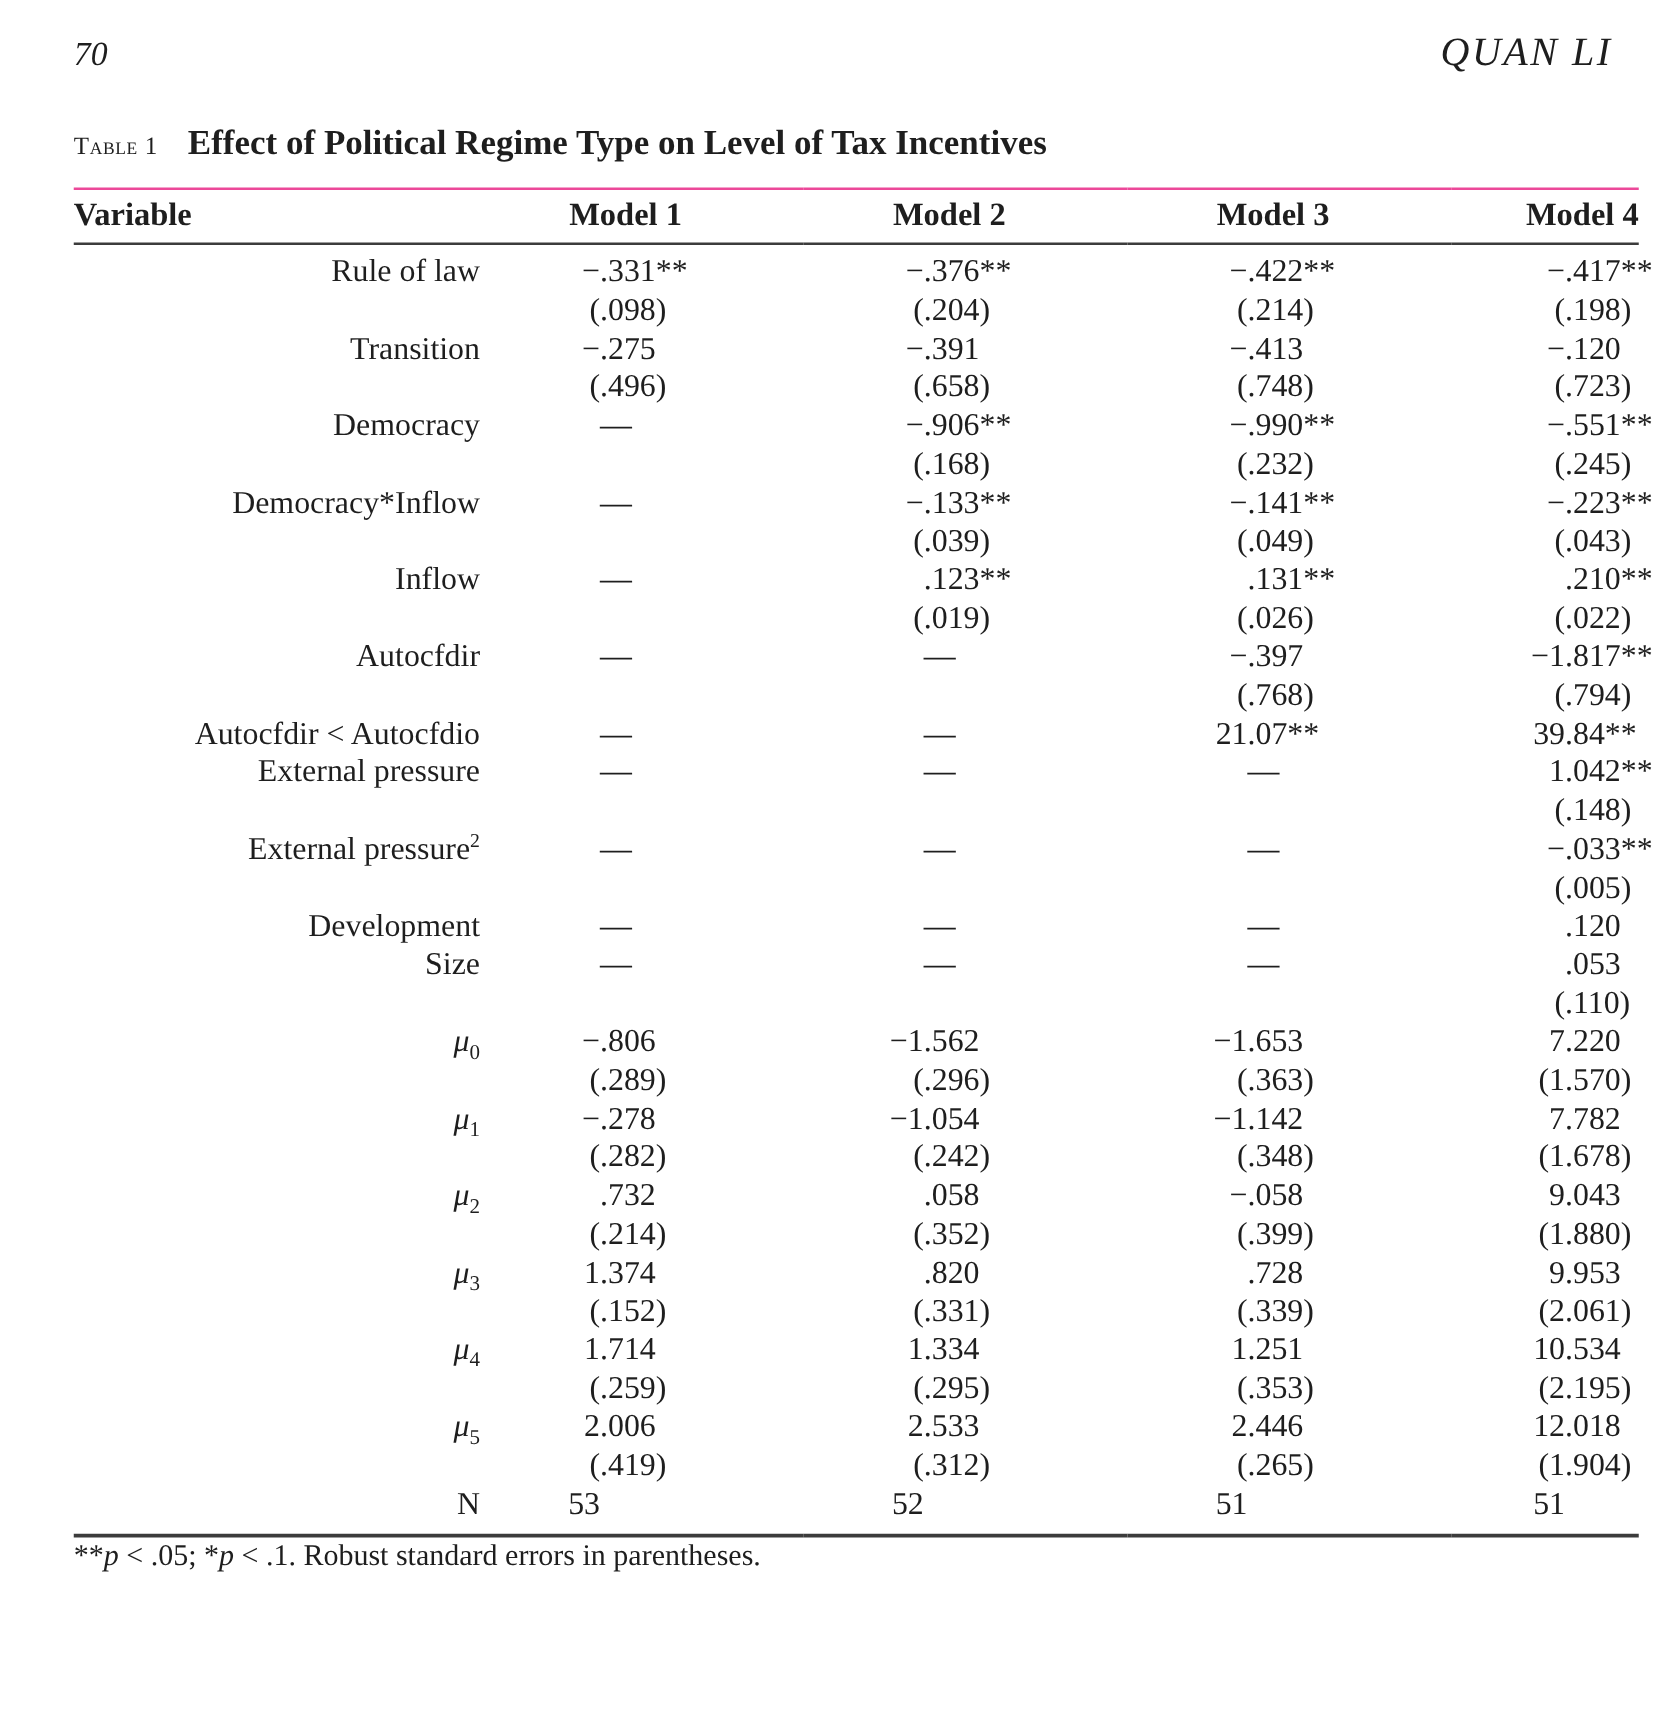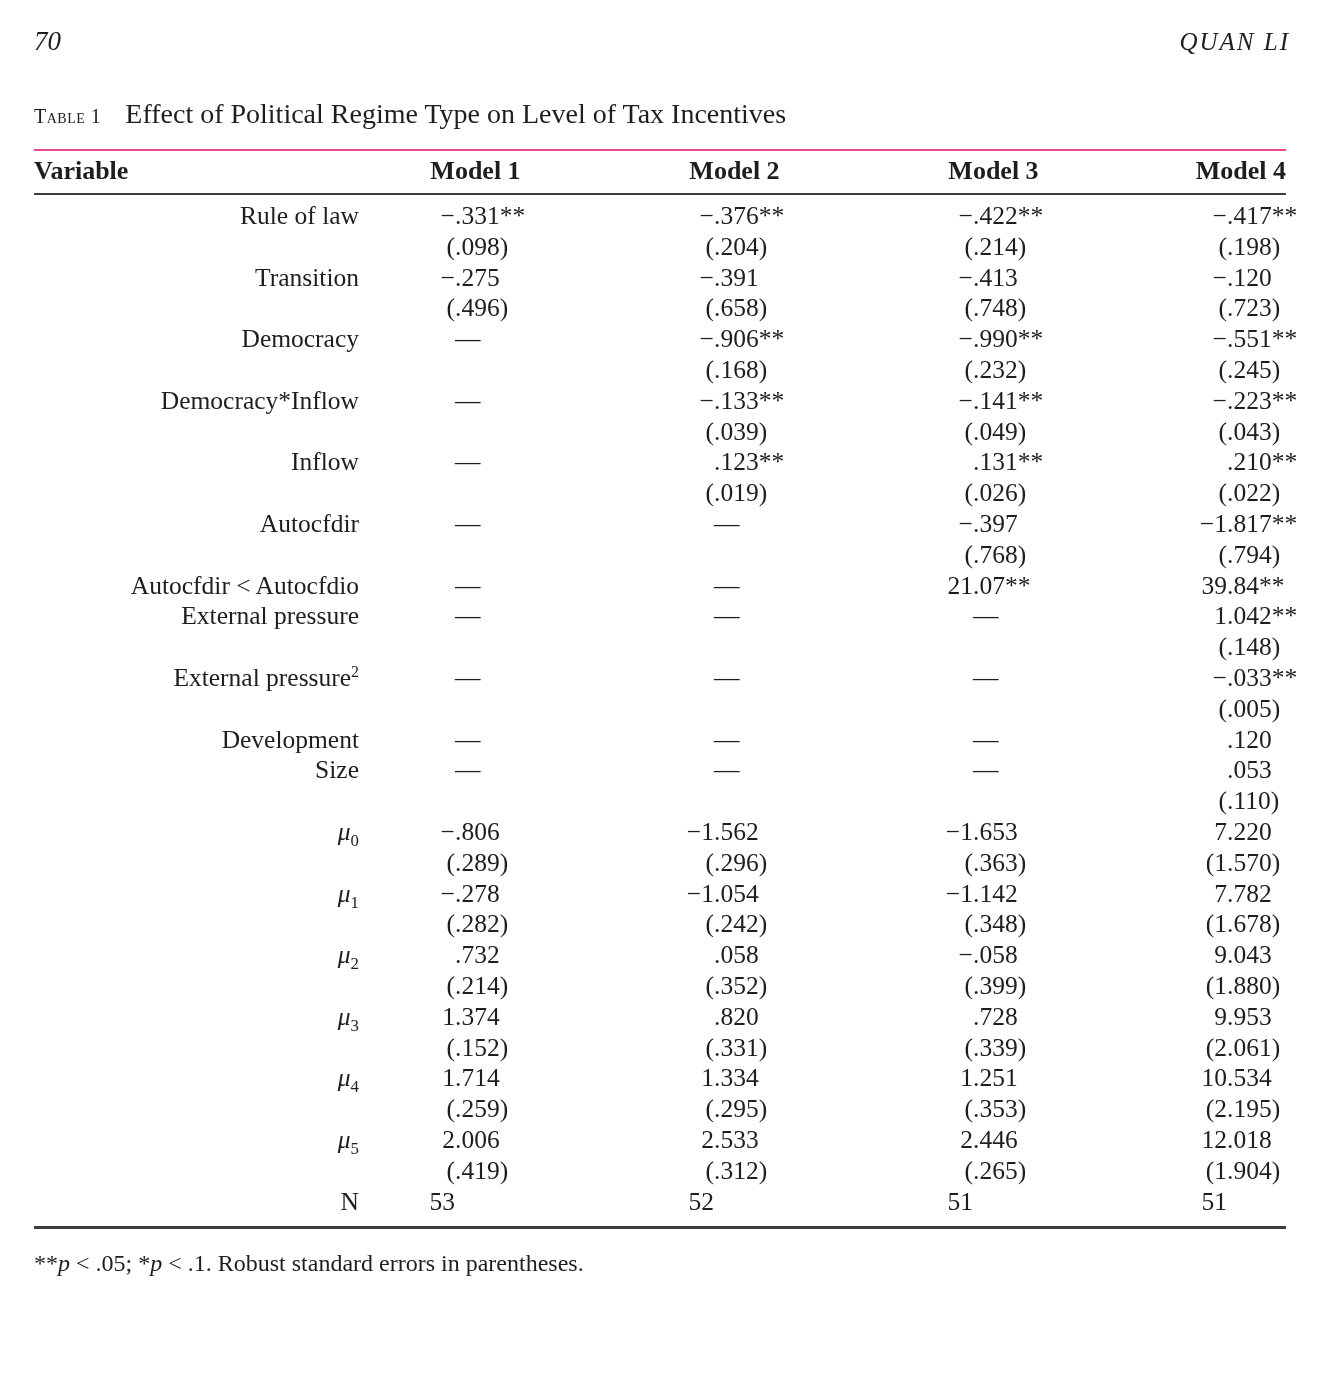--- a/index.html
+++ b/index.html
@@ -2,33 +2,33 @@
 <html><head>
 <meta charset="utf-8">
 <style>
   html, body { margin: 0; padding: 0; background: #ffffff; }
   body {
     width: 1338px; height: 1374px;
     color: #1e1e1e;
     font-family: "Liberation Serif", "DejaVu Serif", serif;
     -webkit-font-smoothing: antialiased;
   }
-  .page { box-sizing: border-box; width: 1338px; padding: 24px 48px 0 34px; }
+  .page { box-sizing: border-box; width: 1338px; padding: 24px 48px 0 59px; }
 
   
   .running-header {
     display: flex; justify-content: space-between; align-items: baseline;
     font-style: italic; font-size: 27px; line-height: 34px;
   }
-  .runhead { font-size: 25px; letter-spacing: 2px; }
+  .runhead { font-size: 32px; letter-spacing: 2px; }
 
   
   .caption { margin-top: 36px; line-height: 38px; white-space: nowrap; }
   .tlabel { font-variant: small-caps; font-size: 20px; letter-spacing: 0.5px; margin-right: 24px; }
-  .ttitle { font-weight: normal; font-size: 28px; }
+  .ttitle { font-weight: bold; font-size: 28px; }
 
   
   table.datatable {
     margin-top: 12px;
     border-collapse: collapse; table-layout: fixed;
     width: 1252px; font-size: 25.5px;
     border-bottom: 3px solid #3c3c3c;
   }
   thead th {
     border-top: 2px solid #ec4899; border-bottom: 2px solid #3c3c3c;
@@ -45,21 +45,21 @@
   td.lab { text-align: right; white-space: nowrap; }
   td.num { text-align: left; white-space: nowrap; }
   td.num .ip { display: inline-block; width: 96px; text-align: right; white-space: pre; }
   td.num.c3 .ip { width: 91px; }
   td.num .fp { white-space: pre; }
 
   sub { font-size: 0.66em; line-height: 0; }
   sup { font-size: 0.62em; line-height: 0; }
 
   
-  .footnote { margin-top: 19px; font-size: 24px; line-height: 30px; }
+  .footnote { font-size: 24px; line-height: 30px; }
   .footnote i { font-style: italic; }
 </style>
 </head>
 <body>
 
 <div class="page">
 
   <div class="running-header">
     <span class="pageno">70</span>
     <span class="runhead">QUAN LI</span>

